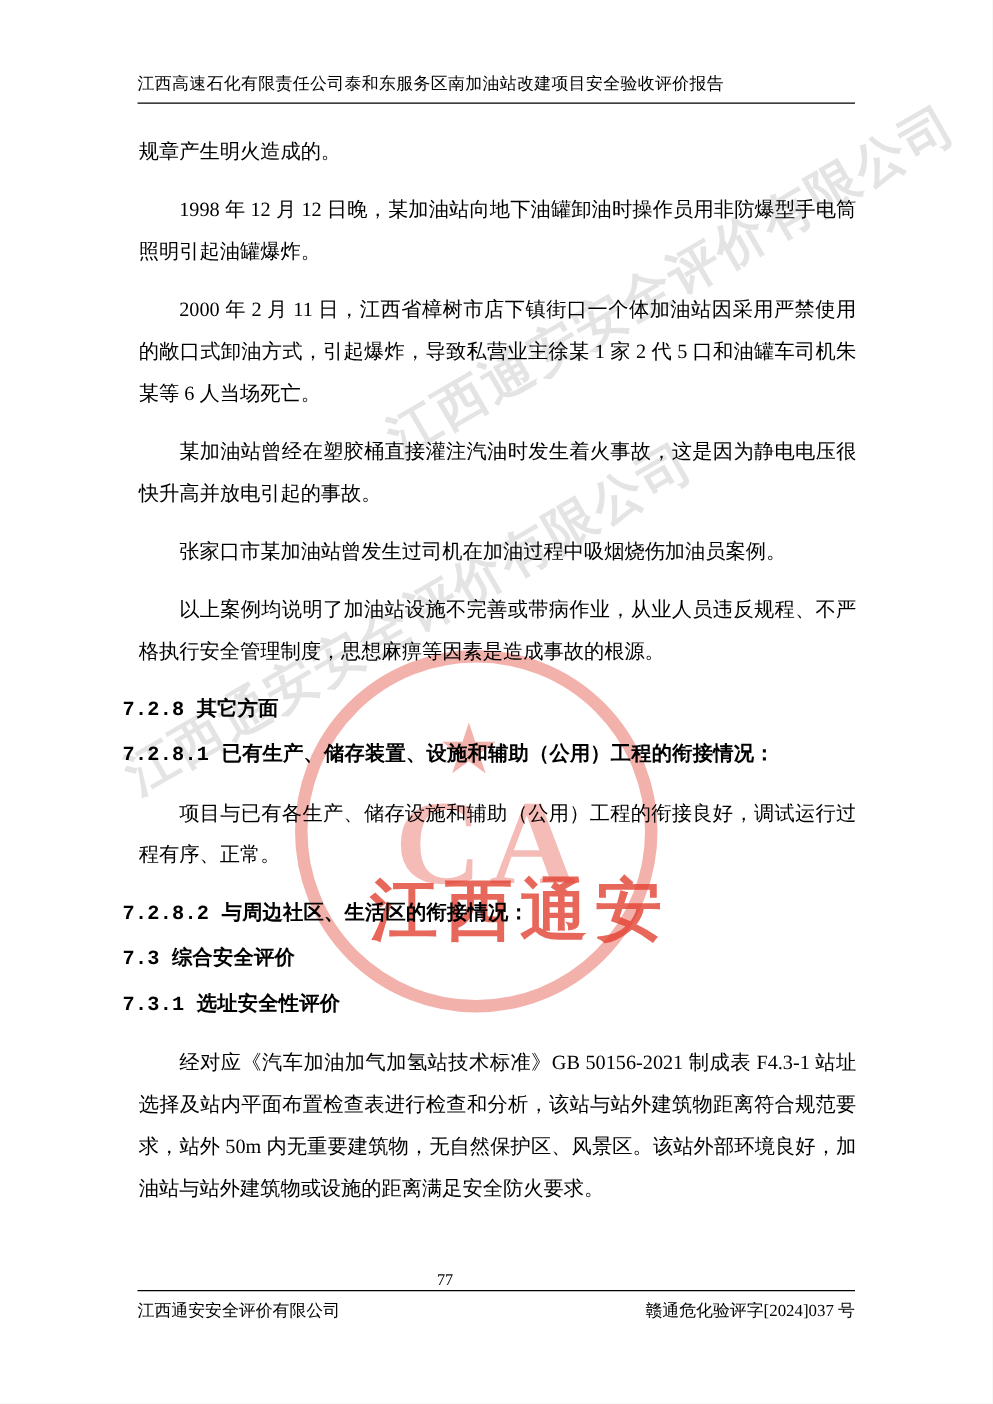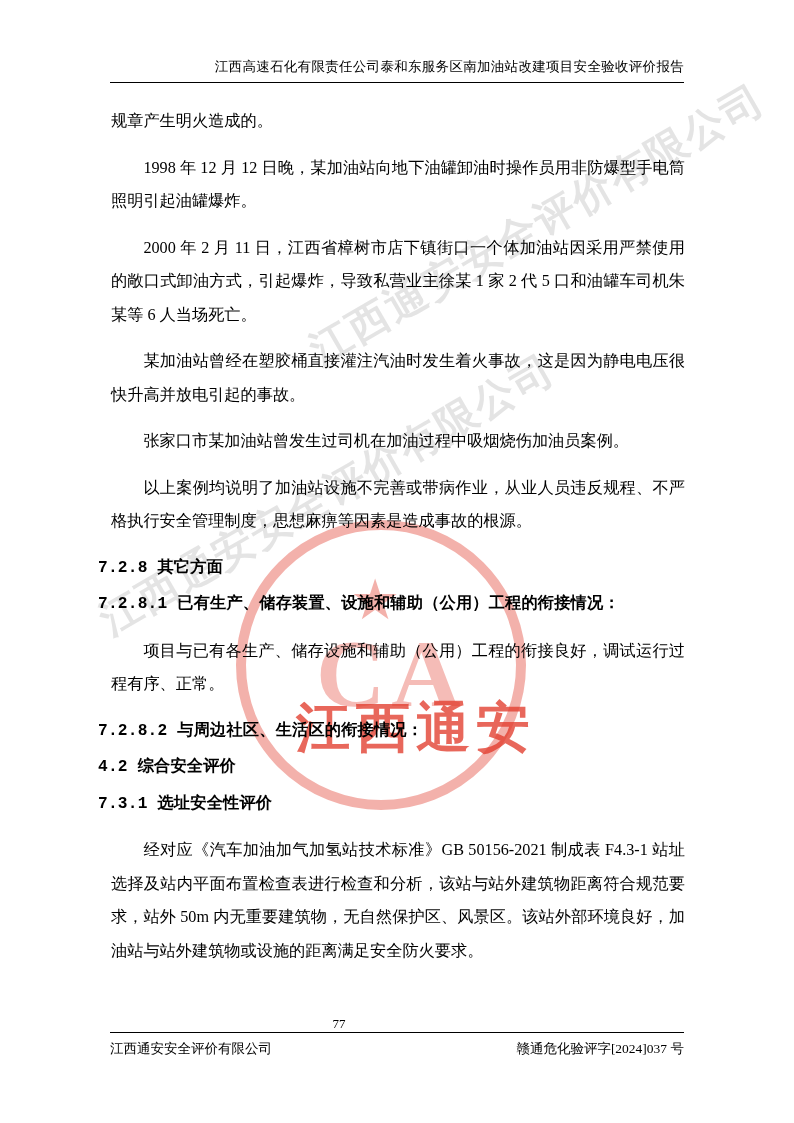--- a/index.html
+++ b/index.html
@@ -76,21 +76,21 @@
 
   
   .header {
     position: absolute;
     left: 110px; top: 58px;
     width: 574px;
     z-index: 3;
   }
   .header-title {
     font-size: 13.5px;
-    text-align: right;
+    text-align: left;
     letter-spacing: 0.3px;
     padding-bottom: 6px;
   }
   .header-rule {
     border-bottom: 1px solid #000;
     width: 574px;
   }
 
   
   .content {
@@ -113,21 +113,21 @@
     font-size: 16.2px;
     line-height: 33.5px;
     font-weight: bold;
     font-family: Liberation Mono, monospace;
     letter-spacing: 0.2px;
   }
 
   
   .page-number {
     position: absolute;
-    left: 0; top: 1016px;
+    left: 17px; top: 1016px;
     width: 678px;
     text-align: center;
     font-size: 13px;
     z-index: 3;
   }
   .footer {
     position: absolute;
     left: 110px; top: 1032px;
     width: 574px;
     z-index: 3;
@@ -169,21 +169,21 @@
     <p class="para">某加油站曾经在塑胶桶直接灌注汽油时发生着火事故，这是因为静电电压很快升高并放电引起的事故。</p>
     <p class="para">张家口市某加油站曾发生过司机在加油过程中吸烟烧伤加油员案例。</p>
     <p class="para">以上案例均说明了加油站设施不完善或带病作业，从业人员违反规程、不严格执行安全管理制度，思想麻痹等因素是造成事故的根源。</p>
 
     <h3 class="heading">7.2.8  其它方面</h3>
     <h3 class="heading">7.2.8.1  已有生产、储存装置、设施和辅助（公用）工程的衔接情况：</h3>
     <p class="para">项目与已有各生产、储存设施和辅助（公用）工程的衔接良好，调试运行过程有序、正常。</p>
 
     <h3 class="heading">7.2.8.2  与周边社区、生活区的衔接情况：</h3>
 
-    <h3 class="heading">4.2  综合安全评价</h3>
+    <h3 class="heading">7.3  综合安全评价</h3>
     <h3 class="heading">7.3.1  选址安全性评价</h3>
     <p class="para">经对应《汽车加油加气加氢站技术标准》GB 50156-2021 制成表 F4.3-1 站址选择及站内平面布置检查表进行检查和分析，该站与站外建筑物距离符合规范要求，站外 50m 内无重要建筑物，无自然保护区、风景区。该站外部环境良好，加油站与站外建筑物或设施的距离满足安全防火要求。</p>
   </div>
 
   <div class="page-number">77</div>
 
   <div class="footer">
     <div class="footer-rule"></div>
     <div class="footer-row">
       <span>江西通安安全评价有限公司</span>

